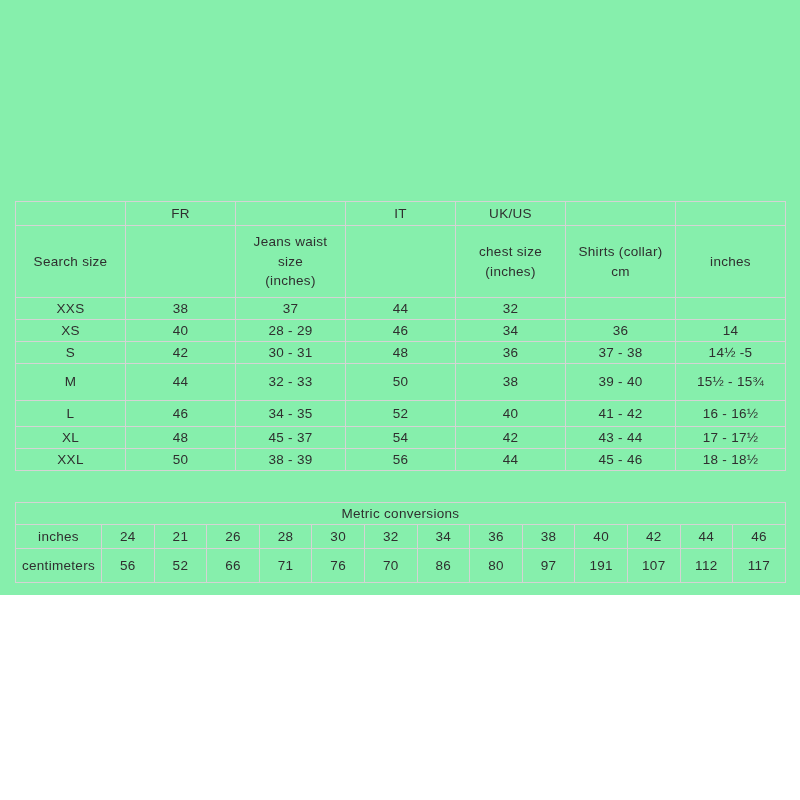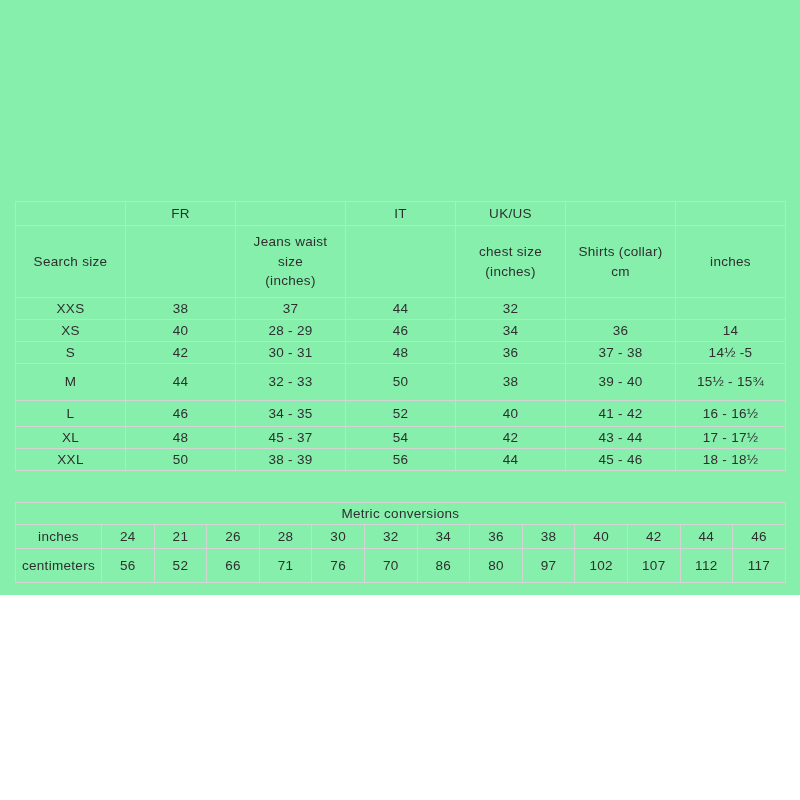--- a/index.html
+++ b/index.html
@@ -175,21 +175,21 @@
           <td>centimeters</td>
           <td>56</td>
           <td>52</td>
           <td>66</td>
           <td>71</td>
           <td>76</td>
           <td>70</td>
           <td>86</td>
           <td>80</td>
           <td>97</td>
-          <td>102</td>
+          <td>191</td>
           <td>107</td>
           <td>112</td>
           <td>117</td>
         </tr>
       </tbody>
   </table>
 
 </div>
 
 </body></html>

